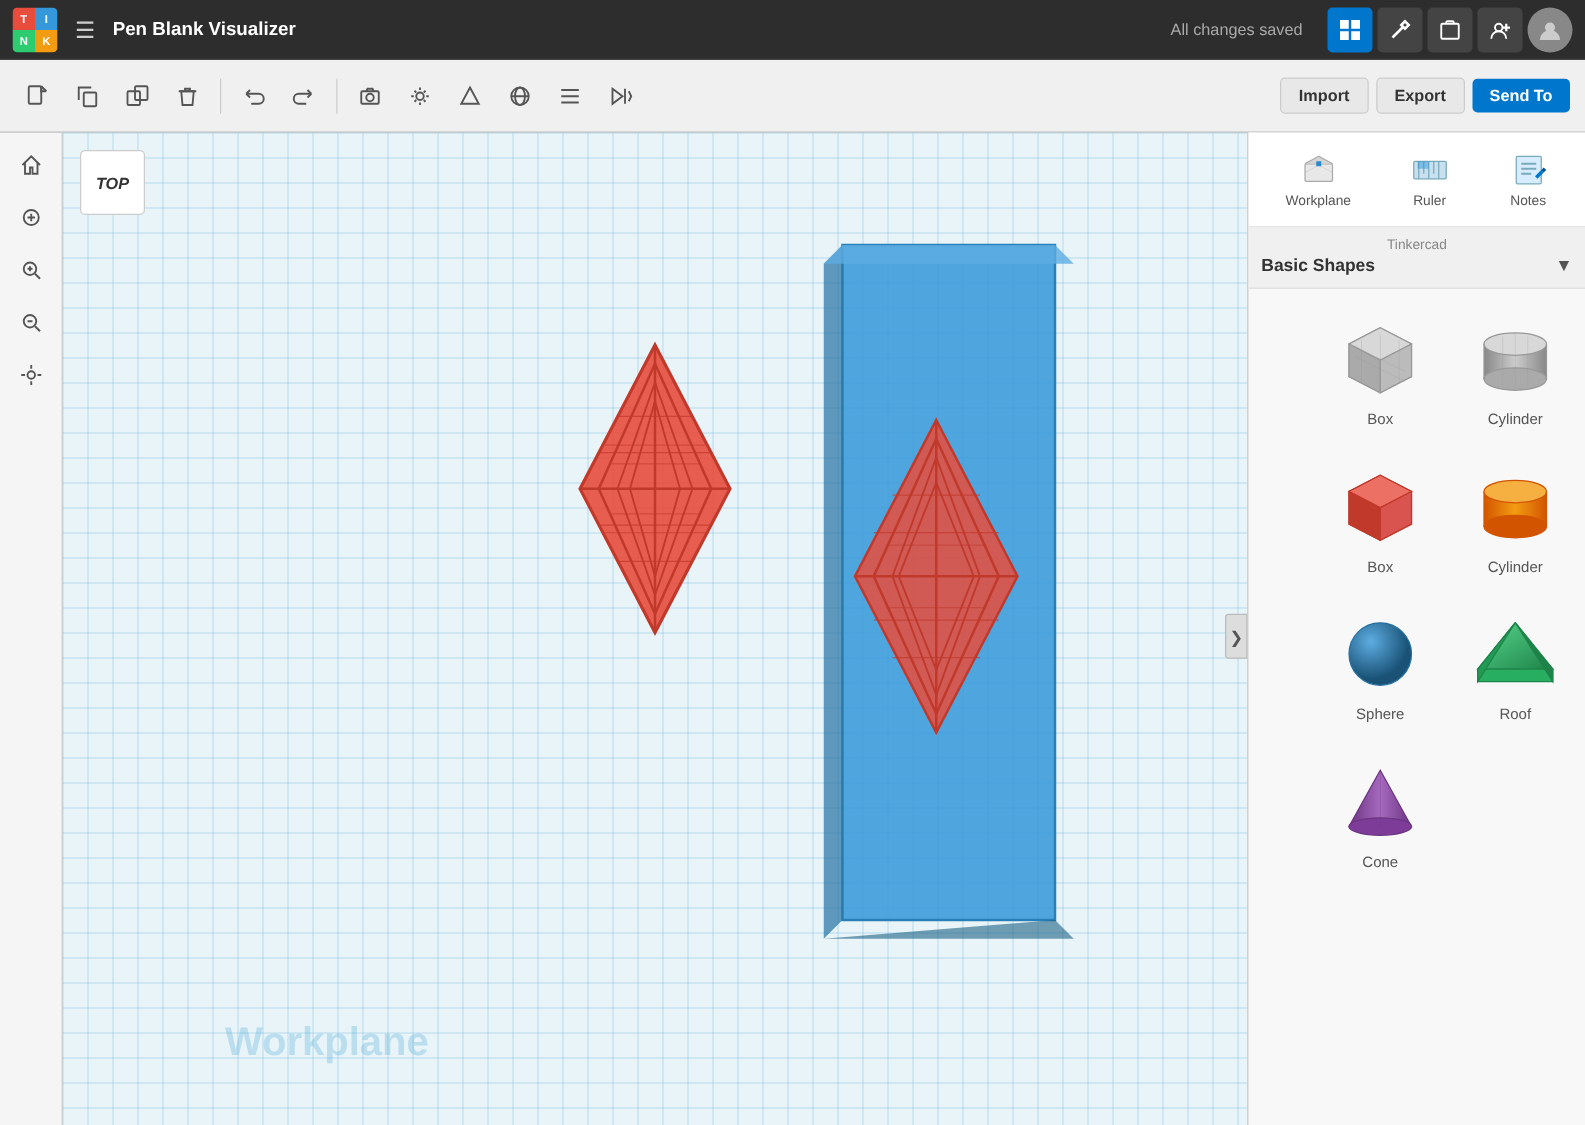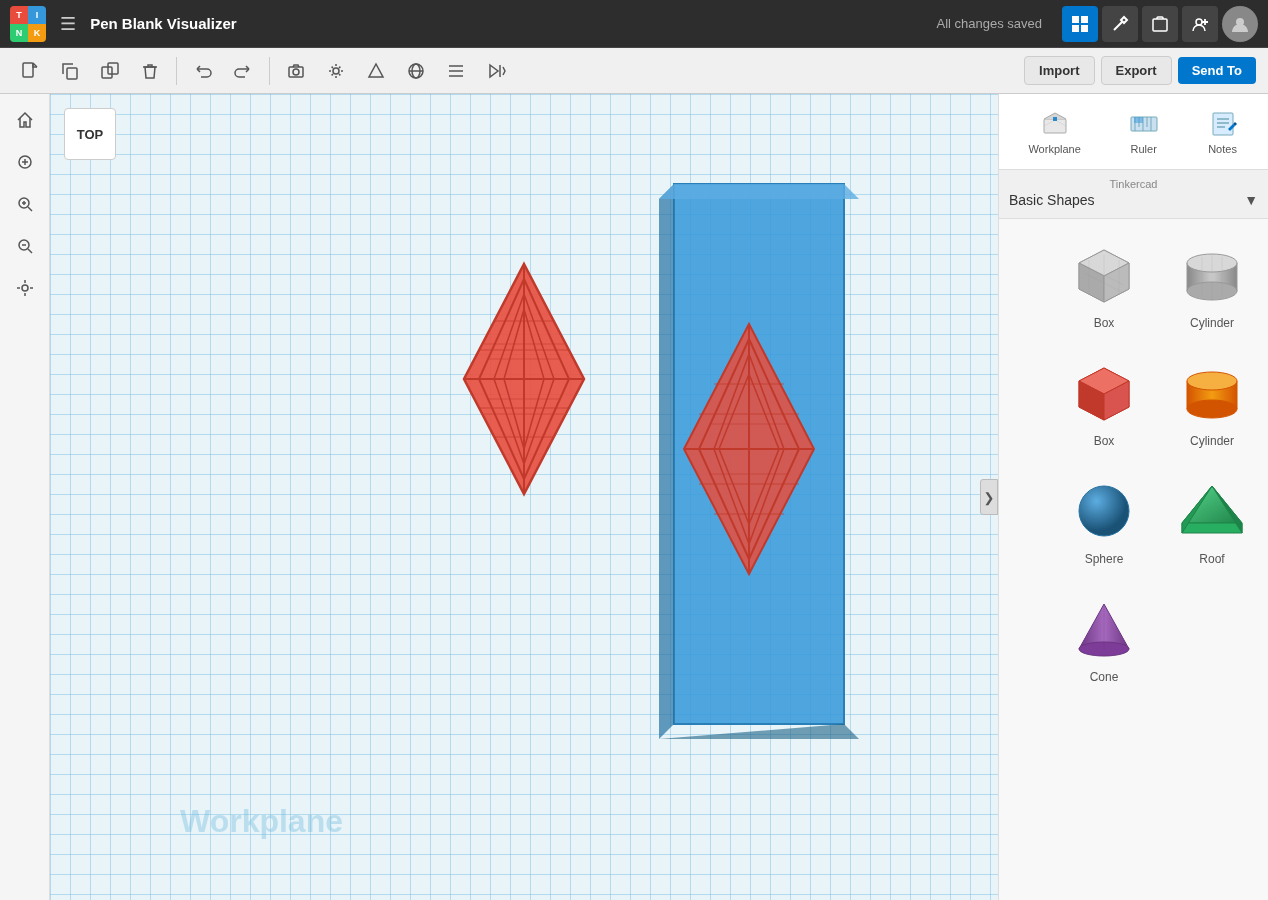--- a/index.html
+++ b/index.html
@@ -33,21 +33,21 @@
       display: flex; align-items: center; justify-content: center;
       cursor: pointer; color: white; font-size: 16px;
     }
     .topbar-icon-btn.active { background: #0077cc; }
 
     
     #toolbar {
       display: flex;
       align-items: center;
       background: #f0f0f0;
-      height: 46px;
+      height: 58px;
       padding: 0 12px;
       gap: 4px;
       border-bottom: 1px solid #ccc;
     }
     .tb-btn {
       width: 36px; height: 36px;
       background: transparent; border: 1px solid transparent; border-radius: 4px;
       display: flex; align-items: center; justify-content: center;
       cursor: pointer; color: #444; font-size: 16px;
     }
@@ -104,20 +104,21 @@
       background-size: 20px 20px;
     }
 
     #view-label {
       position: absolute; top: 14px; left: 14px;
       background: white; border: 1px solid #ccc; border-radius: 4px;
       width: 52px; height: 52px;
       display: flex; align-items: center; justify-content: center;
       font-size: 13px; font-weight: bold; color: #333;
       z-index: 10;
+      font-style: italic;
     }
 
     #canvas-label {
       position: absolute; bottom: 60px; left: 130px;
       font-size: 32px; font-weight: bold; color: rgba(100,180,220,0.35);
       pointer-events: none; user-select: none;
       z-index: 1;
     }
 
     
@@ -174,21 +175,21 @@
       padding: 8px 10px;
       border-bottom: 1px solid #ddd;
       background: #f0f0f0;
       text-align: center;
     }
     .shape-lib-brand { font-size: 11px; color: #888; }
     .shape-lib-dropdown {
       display: flex; align-items: center; justify-content: space-between;
       cursor: pointer; padding: 2px 0;
     }
-    .shape-lib-name { font-size: 14px; font-weight: 400; color: #333; }
+    .shape-lib-name { font-size: 14px; font-weight: 700; color: #333; }
     .dropdown-arrow { color: #555; font-size: 14px; }
 
     
     #shape-grid {
       flex: 1; overflow-y: auto;
       padding: 12px;
       display: grid;
       grid-template-columns: 1fr 1fr;
       gap: 10px;
       align-content: start;

